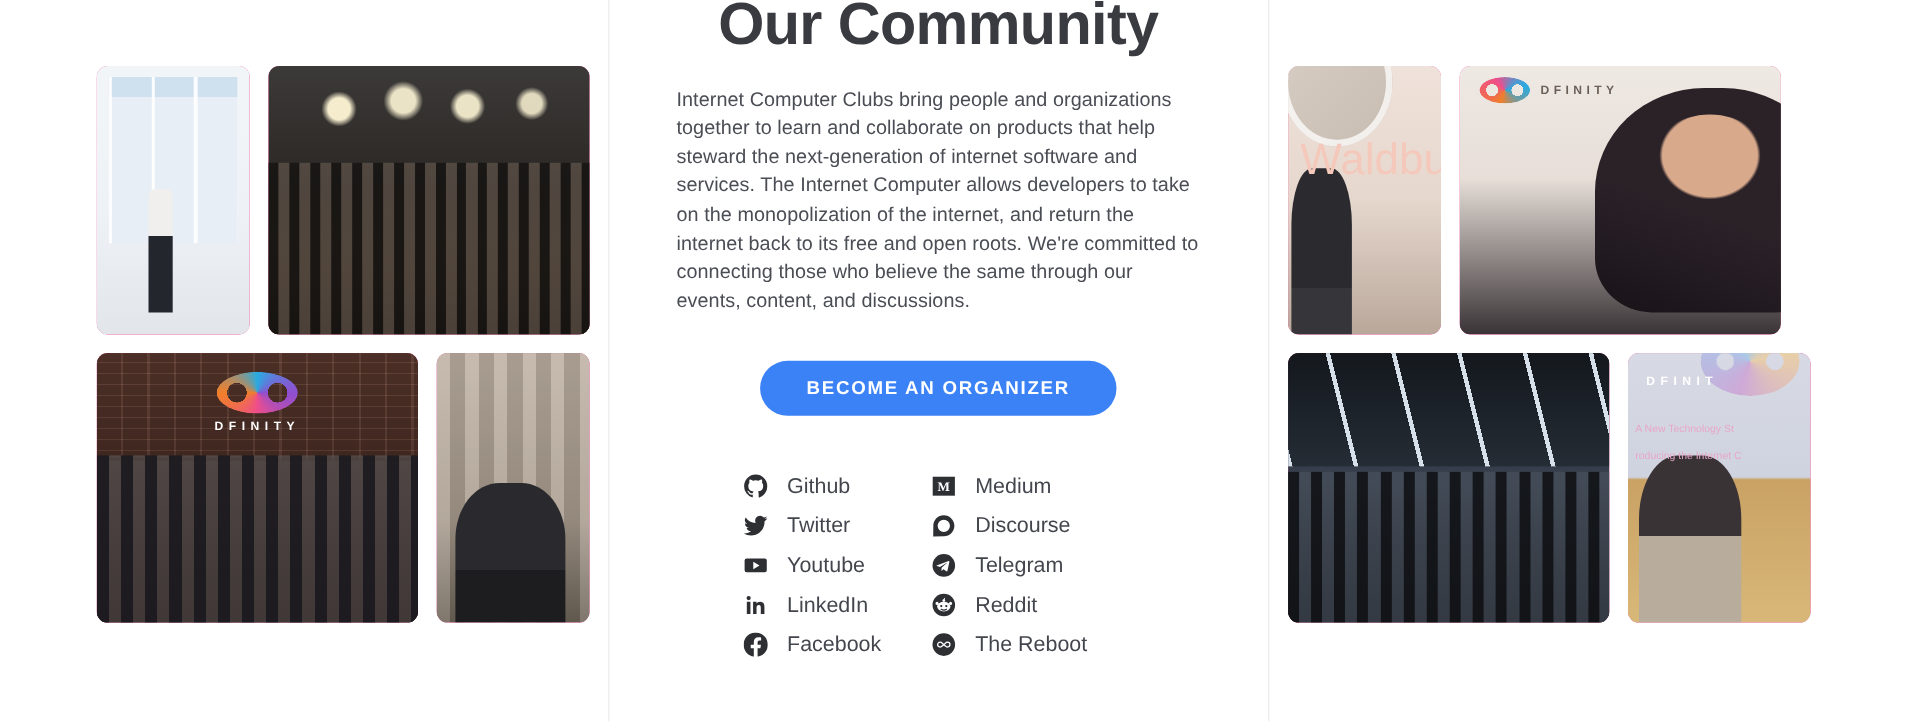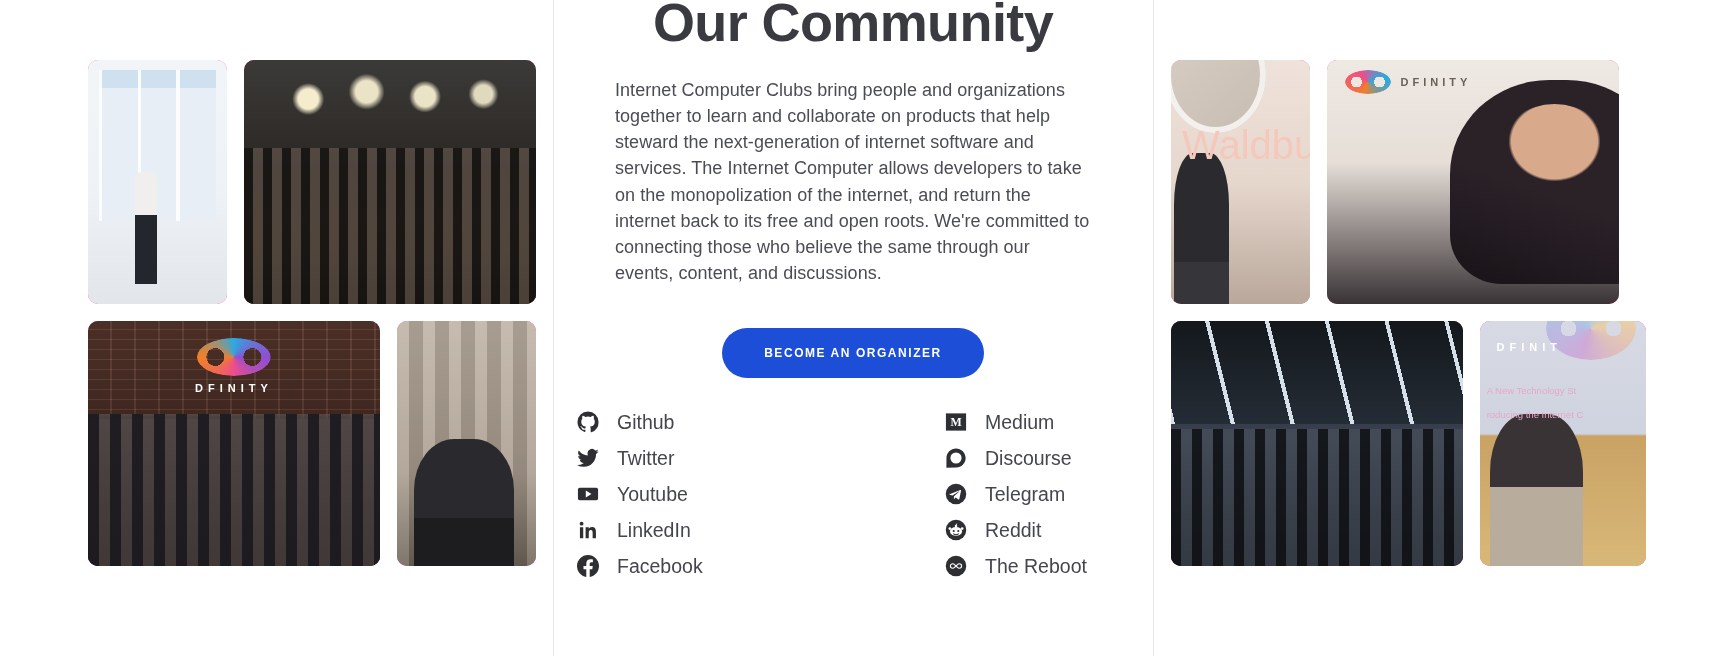--- a/index.html
+++ b/index.html
@@ -109,41 +109,41 @@
     margin-top: 42px;
     display: flex;
     justify-content: center;
     width: 100%;
   }
 
   .cta-button {
     display: inline-flex;
     align-items: center;
     justify-content: center;
-    background: #1d4ed8;
+    background: #3b82f6;
     color: #ffffff;
     border: none;
     border-radius: 28px;
     height: 50px;
     padding: 0 42px;
     font-family: "Liberation Sans", sans-serif;
-    font-size: 12px;
+    font-size: 17px;
     font-weight: 700;
     letter-spacing: 1.55px;
     cursor: pointer;
     text-transform: uppercase;
   }
 
   
   .social {
-    margin-top: 32px;
+    margin-top: 52px;
     display: flex;
     gap: 0px;
     width: 100%;
-    justify-content: space-between;
+    justify-content: center;
     text-align: left;
   }
   .social-col {
     display: flex;
     flex-direction: column;
     gap: 12px;
   }
   .social-col.col-a { width: 175px; padding-left: 4px; }
   .social-col.col-b { width: 190px; }
 

